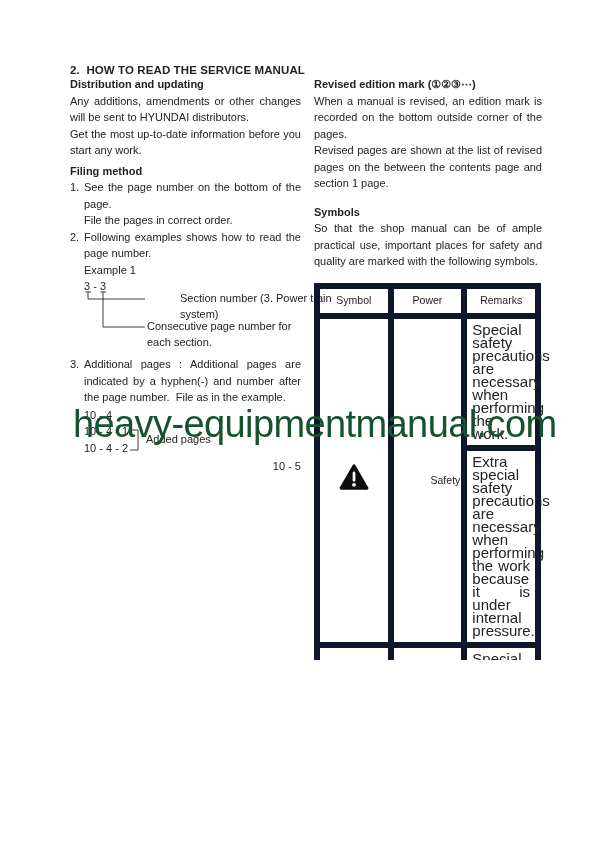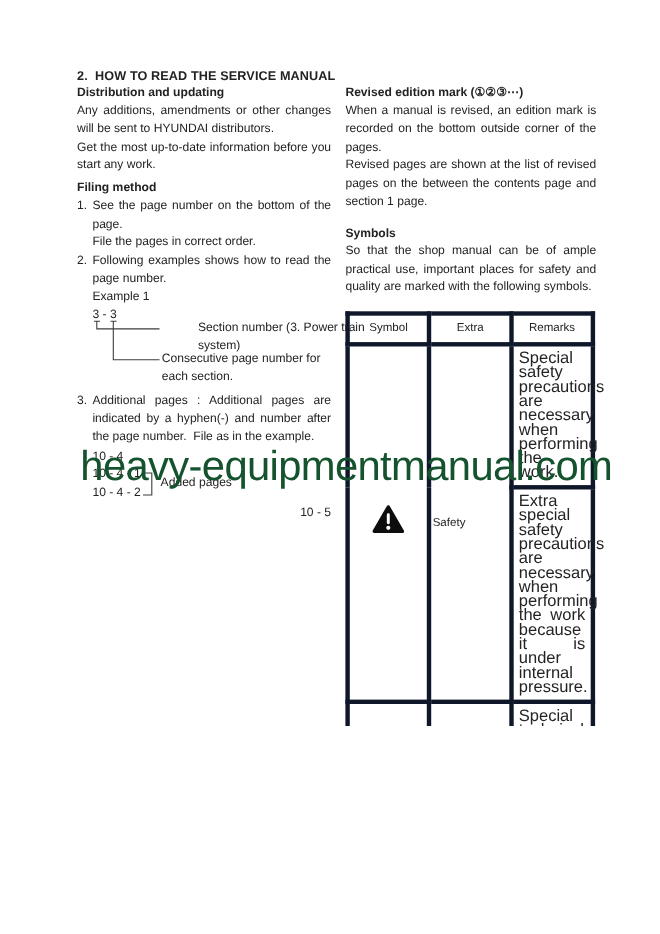--- a/index.html
+++ b/index.html
@@ -30,24 +30,24 @@
 
   
   .ex2 { position:relative; margin-left:14px; margin-top:1px; height:74px; }
   .ex2 .pg { line-height:16.5px; }
   .ex2 .pg.last { margin-top:2px;text-align:right; }
   .ex2 svg.bracket { position:absolute; left:46px; top:21px; }
   .ex2 .added { position:absolute; left:62px; top:24px; }
 
   
   table.sym { border-collapse:collapse; table-layout:fixed; width:227px; margin-top:13px; }
-  table.sym th, table.sym td { border:4px solid #0f172a; }
+  table.sym th, table.sym td { border:6px solid #0f172a; }
   table.sym th { font-size:10.5px; font-weight:normal; height:24px; padding:0; }
   td.c-sym  { width:42px; text-align:center; vertical-align:middle; }
-  td.c-item { width:40px; text-align:left; vertical-align:middle; font-size:10.5px; }
+  td.c-item { width:40px; text-align:right; vertical-align:middle; font-size:10.5px; }
   td.c-rem  { width:143px; font-size:15px; line-height:13px; padding:4px 5px 5px; text-align:justify; vertical-align:top; }
   .caution-glyph { font-size:15px; }
 
   .watermark { position:absolute; left:73px; top:403px; z-index:10; font-size:38px;
                letter-spacing:-.6px; white-space:nowrap; }
 
   .footer { position:absolute; left:0; top:802px; width:600px; text-align:center;
             font-size:10px; letter-spacing:.4px; }
 
   .lines { stroke:#3c3c3c; stroke-width:1; fill:none; }
@@ -111,21 +111,21 @@
 
     <p class="body">Revised pages are shown at the list of revised pages on the between the contents page and section 1 page.</p>
 
     <h3 class="head spaced">Symbols</h3>
     <p class="body">So that the shop manual can be of ample practical use, important places for safety and quality are marked with the following symbols.</p>
 
     <table class="sym">
       <tbody>
           <tr>
         <th>Symbol</th>
-        <th>Extra</th>
+        <th>Power</th>
         <th>Remarks</th>
       </tr>
       <tr>
         <td class="c-sym" rowspan="2">
           <svg width="30" height="27" viewBox="0 0 24 22">
             <path d="M12 1.6 L22.4 19.6 H1.6 Z" fill="#0d0d0d" stroke="#0d0d0d" stroke-width="2.6" stroke-linejoin="round"></path>
             <rect x="10.9" y="6.2" width="2.2" height="8.2" rx="1.1" fill="#ffffff"></rect>
             <circle cx="12" cy="17" r="1.55" fill="#ffffff"></circle>
           </svg>
         </td>

